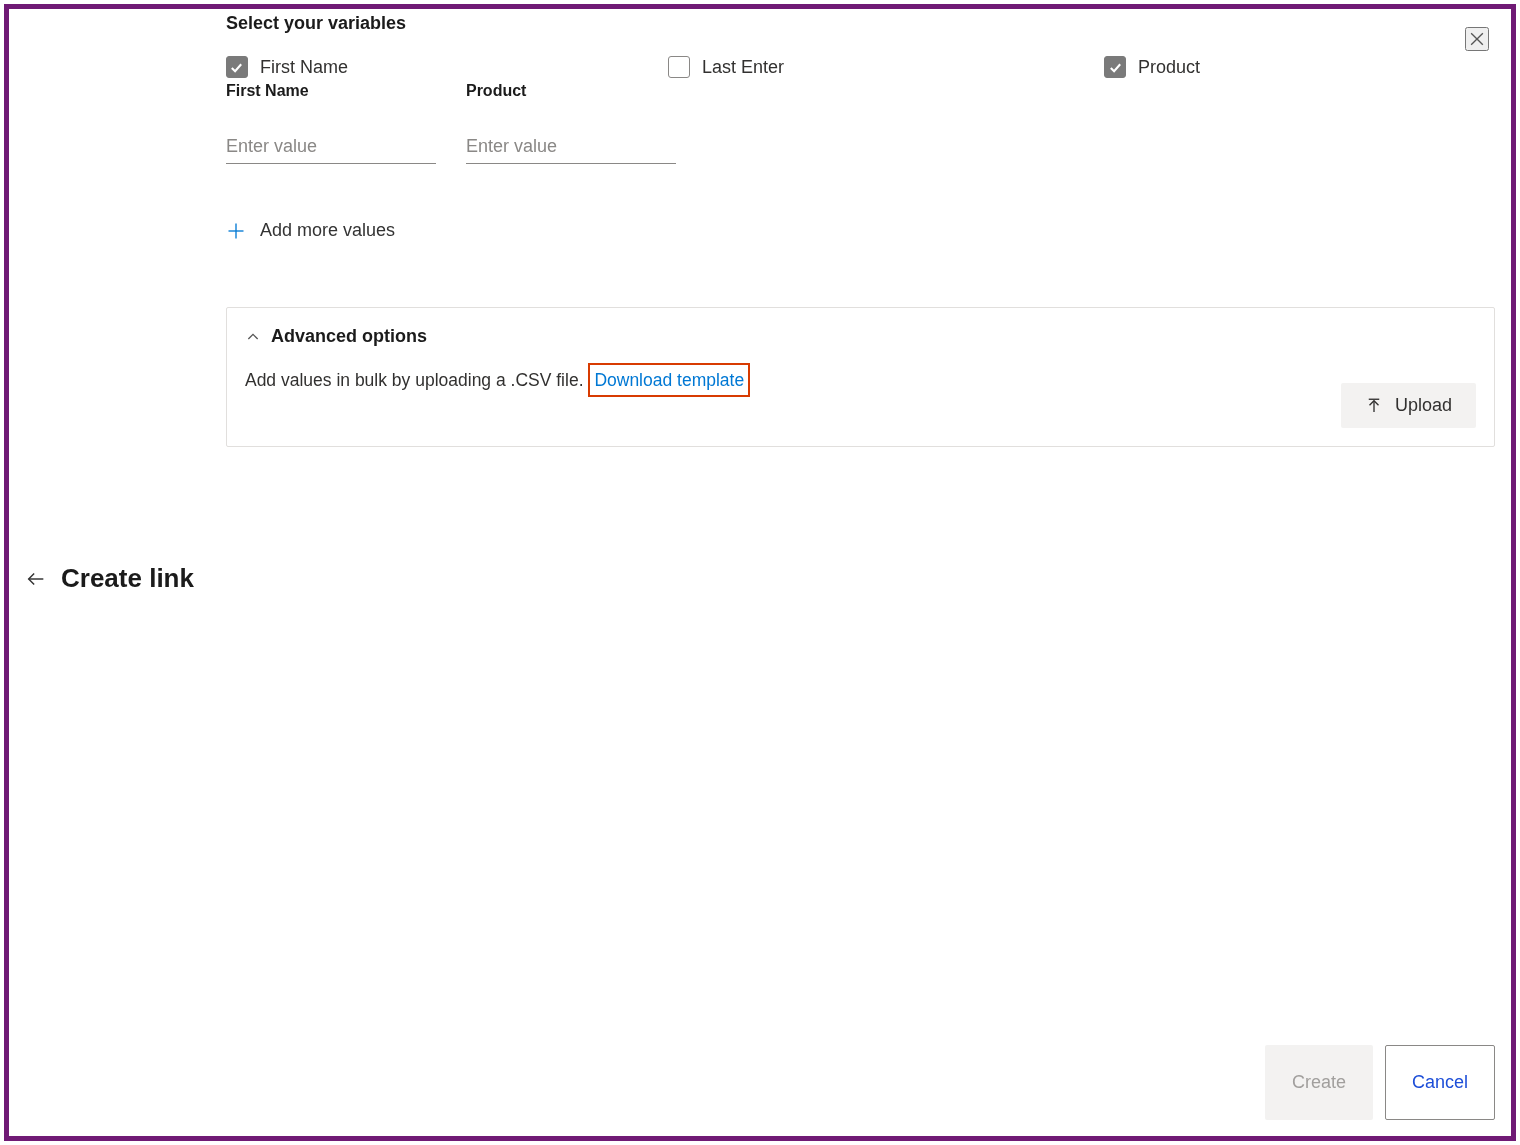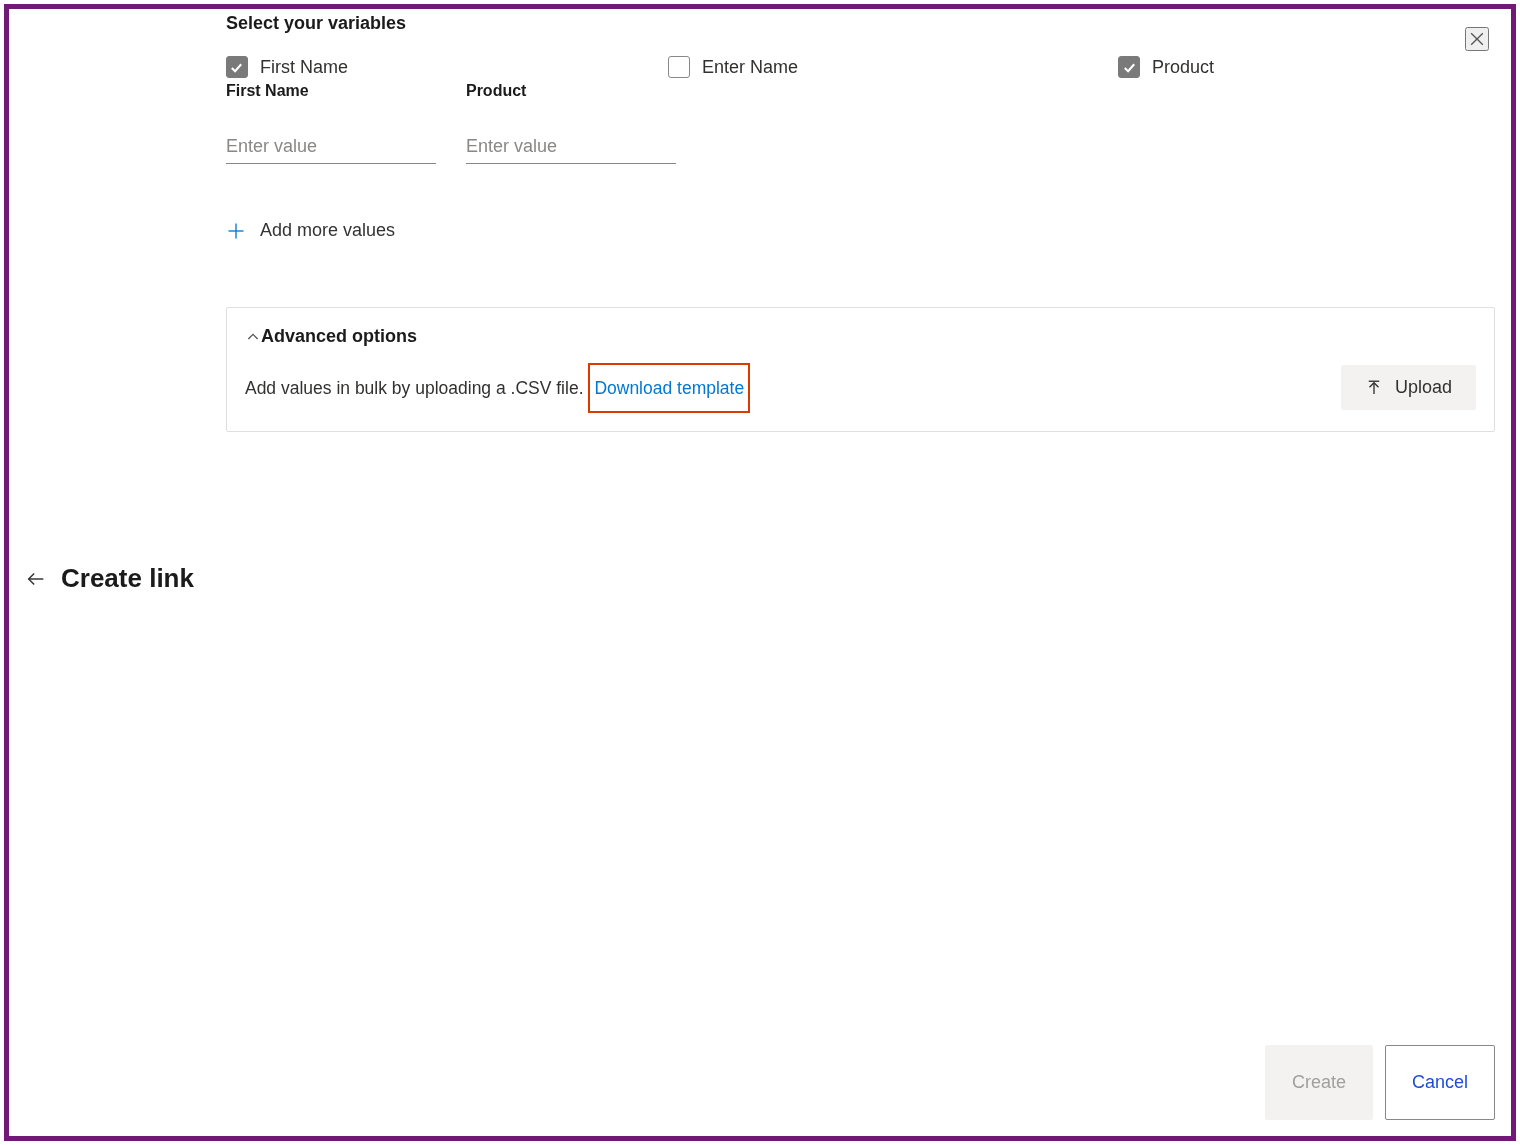--- a/index.html
+++ b/index.html
@@ -152,20 +152,21 @@
     }
     .advanced-panel {
       margin-top: 66px;
       border: 1px solid #e1dfdd;
       border-radius: 2px;
       padding: 18px 18px 18px 18px;
     }
     .advanced-header {
       display: flex;
       align-items: center;
+      gap: 10px;
       margin-bottom: 16px;
       cursor: pointer;
       width: fit-content;
     }
     .chevron-icon {
       width: 16px;
       height: 16px;
       color: #555;
     }
     .advanced-title {
@@ -181,34 +182,34 @@
     }
     .upload-block-text {
       font-size: 17.5px;
       color: #323130;
       line-height: 1.6;
     }
     .download-link {
       color: #0078d4;
       cursor: pointer;
       border: 2px solid #d83b01;
-      padding: 9px 4px;
+      padding: 1px 4px;
       display: inline-block;
     }
     .upload-button {
       background: #f3f2f1;
       border: none;
       padding: 12px 24px;
       font-size: 18px;
       color: #323130;
       display: flex;
       align-items: center;
       gap: 12px;
       cursor: pointer;
-      margin-top: 2px;
+      margin-top: 20px;
       border-radius: 2px;
     }
     .upload-icon {
       width: 18px;
       height: 18px;
     }
     .footer-buttons {
       position: absolute;
       bottom: 16px;
       right: 16px;
@@ -265,21 +266,21 @@
               <polyline points="3,8.5 6.5,12 13,4.5"></polyline>
             </svg>
         </span>
         <span class="checkbox-label">First Name</span>
       </label>
 
       <label class="checkbox-wrap">
         <span class="checkbox-box">
           
         </span>
-        <span class="checkbox-label">Enter Name</span>
+        <span class="checkbox-label">Last Enter</span>
       </label>
 
       <label class="checkbox-wrap">
         <span class="checkbox-box checked">
           <svg viewBox="0 0 16 16" stroke="currentColor" stroke-width="2.2" fill="none">
               <polyline points="3,8.5 6.5,12 13,4.5"></polyline>
             </svg>
         </span>
         <span class="checkbox-label">Product</span>
       </label>

